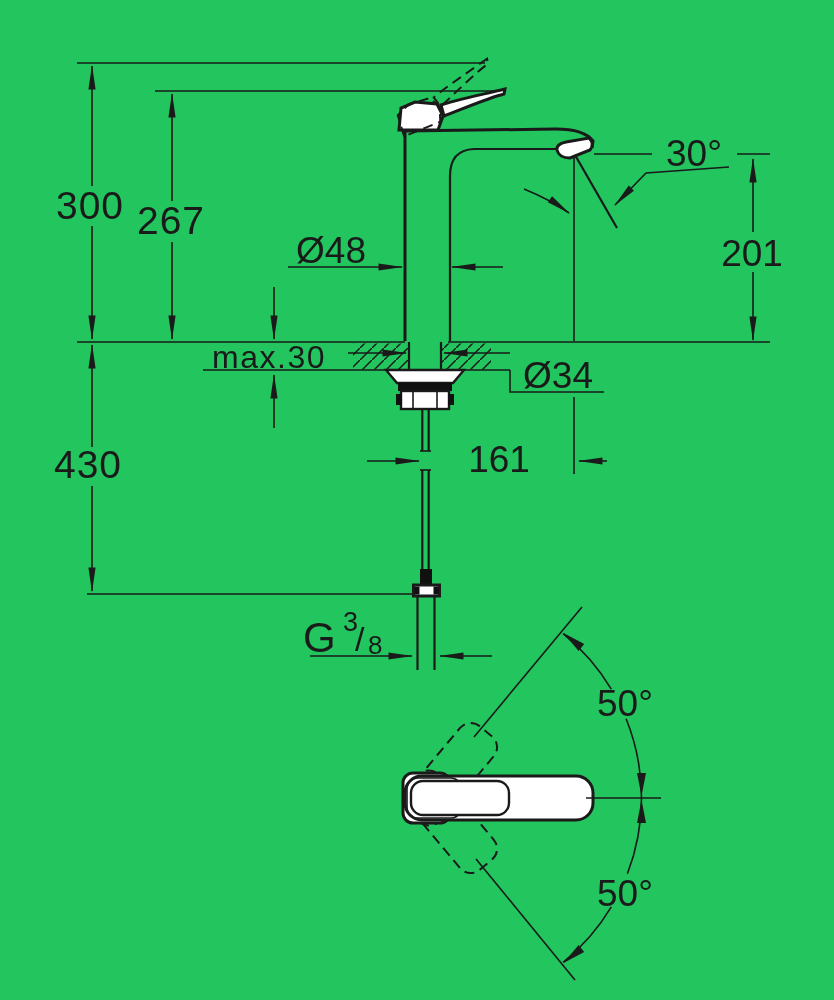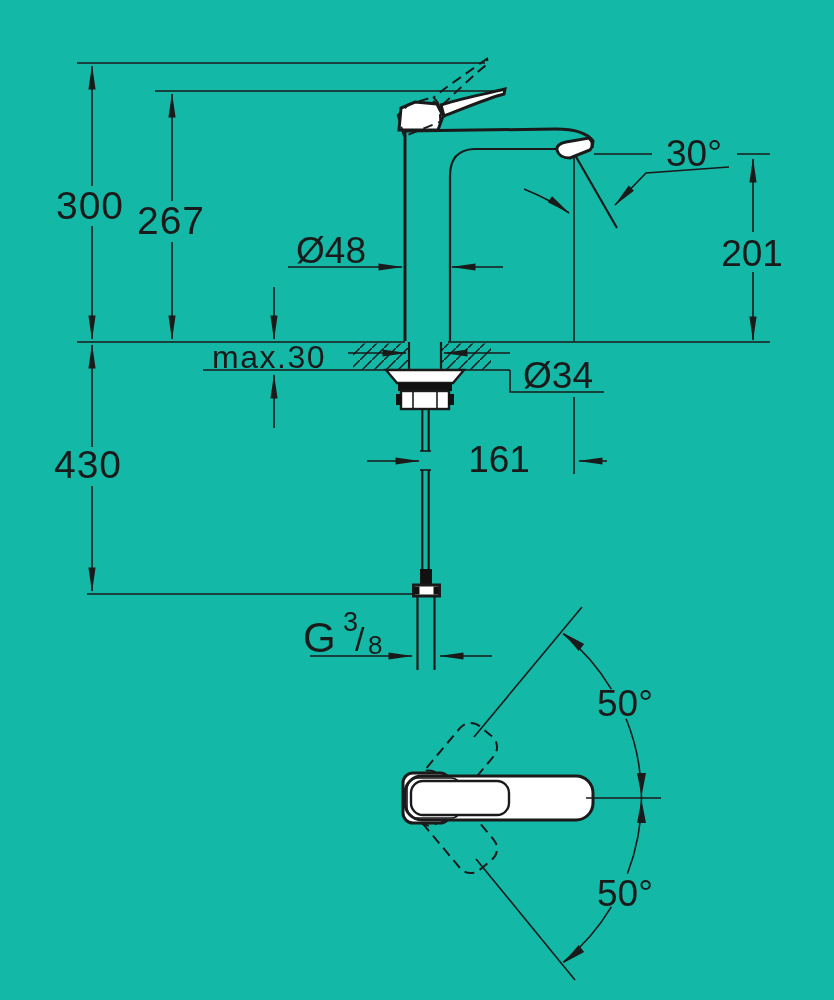--- a/index.html
+++ b/index.html
@@ -1,16 +1,16 @@
 <!DOCTYPE html>
 <html><head>
 <meta charset="utf-8">
 <style>
   html,body{margin:0;padding:0;background:#fff;}
-  .stage{position:relative;width:834px;height:1000px;background:#14b8a6;overflow:hidden;
+  .stage{position:relative;width:834px;height:1000px;background:#22c55e;overflow:hidden;
          font-family:"Liberation Sans", sans-serif;}
   svg{position:absolute;left:0;top:0;}
   text{fill:#1a1a1a;font-family:"Liberation Sans", sans-serif;}
   .dim{font-size:39px;letter-spacing:1px;}
   .dim-s{font-size:37px;}
   .dim-max{font-size:32px;letter-spacing:1.5px;}
   .g-main{font-size:42px;}
   .g-sup{font-size:27px;}
   .g-slash{font-size:34px;}
   .g-sub{font-size:26px;}

